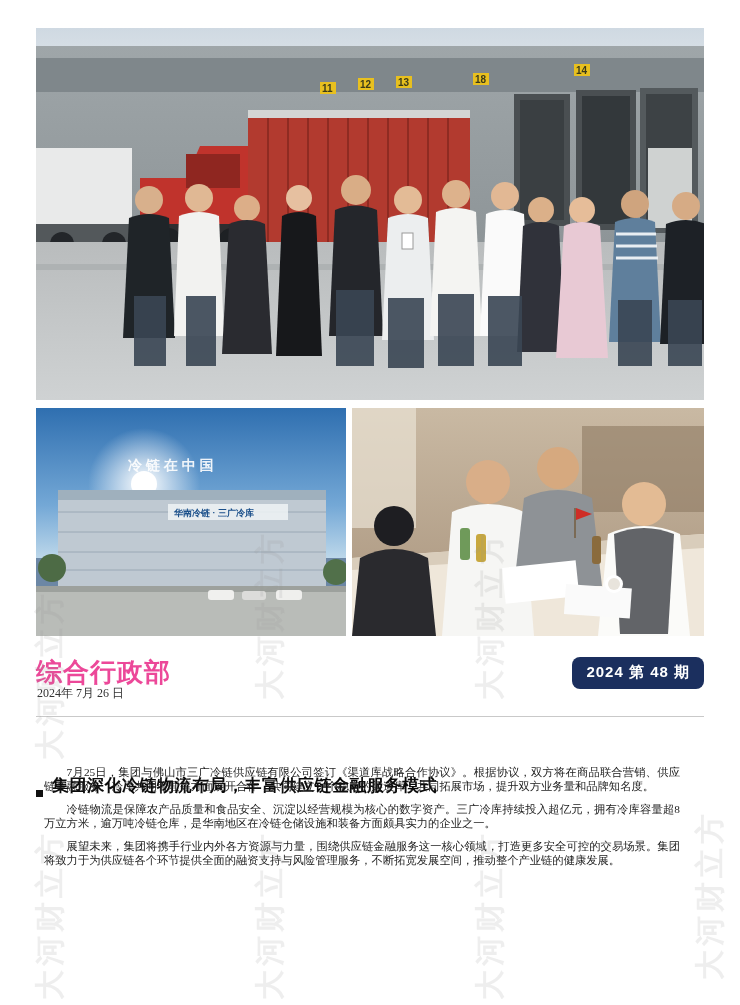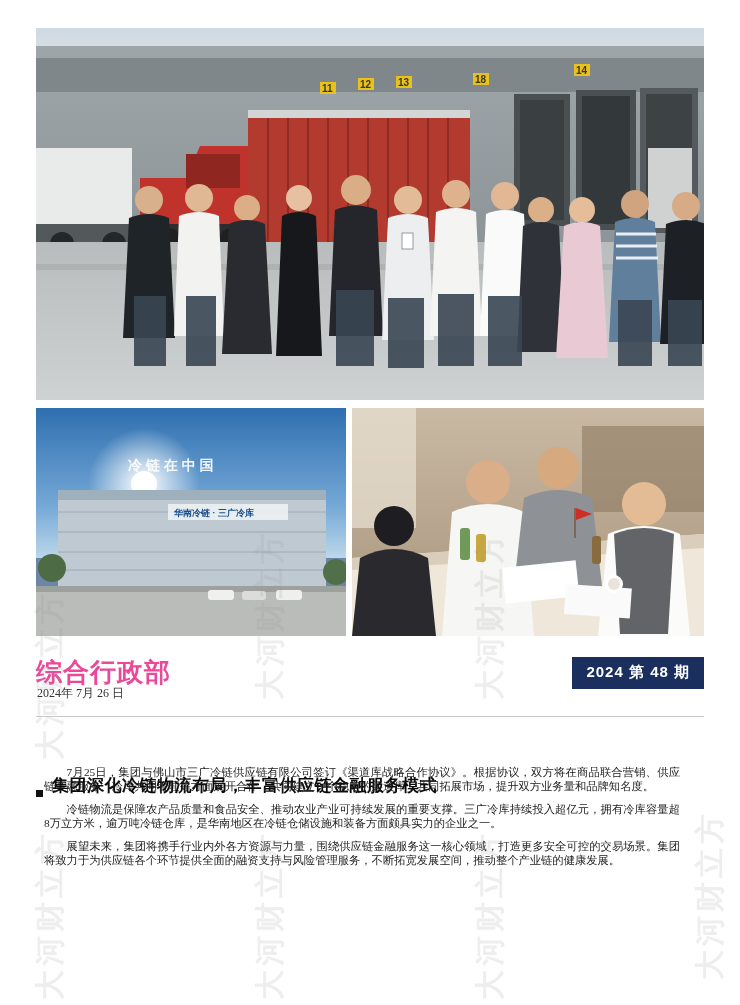--- a/index.html
+++ b/index.html
@@ -94,20 +94,21 @@
     position: absolute;
     right: 0; top: 2px;
     background: #1b2f5e;
     color: #ffffff;
     font-family: "Liberation Sans", sans-serif;
     font-size: 15px;
     font-weight: bold;
     padding: 6px 14px 7px 14px;
     letter-spacing: 1px;
     white-space: nowrap;
+    border-radius: 8px;
   }
   .rule {
     position: absolute;
     left: 36px; top: 716px;
     width: 668px;
     height: 1px;
     background: #c9c9c9;
   }
 
   
@@ -385,21 +386,21 @@
   </div>
   <div class="rule"></div>
 
   <div class="headline-wrap">
     <div class="bullet-sq"></div>
     <div class="headline">集团深化冷链物流布局，丰富供应链金融服务模式</div>
   </div>
 
   <div class="body">
     <p>7月25日，集团与佛山市三广冷链供应链有限公司签订《渠道库战略合作协议》。根据协议，双方将在商品联合营销、供应链金融服务、冷库共同管理等方面展开合作，共同建立一个稳定的渠道库，共同拓展市场，提升双方业务量和品牌知名度。</p>
-    <p>冷链物流是保障农产品质量和食品安全、推动农业产业可持续发展的重要支撑。三广冷库持续投入超亿元，拥有冷库容量超8万立方米，逾万吨冷链仓库，是华南地区在冷链仓储设施和装备方面颇具实力的企业之一。</p>
+    <p>冷链物流是保障农产品质量和食品安全、沉淀以经营规模为核心的数字资产。三广冷库持续投入超亿元，拥有冷库容量超8万立方米，逾万吨冷链仓库，是华南地区在冷链仓储设施和装备方面颇具实力的企业之一。</p>
     <p>展望未来，集团将携手行业内外各方资源与力量，围绕供应链金融服务这一核心领域，打造更多安全可控的交易场景。集团将致力于为供应链各个环节提供全面的融资支持与风险管理服务，不断拓宽发展空间，推动整个产业链的健康发展。</p>
   </div>
 
   <div class="watermark">
     <div class="wm-text" style="left:30px; top:1000px;">大河财立方</div>
     <div class="wm-text" style="left:30px; top:760px;">大河财立方</div>
     <div class="wm-text" style="left:250px; top:1000px;">大河财立方</div>
     <div class="wm-text" style="left:250px; top:700px;">大河财立方</div>
     <div class="wm-text" style="left:470px; top:1000px;">大河财立方</div>
     <div class="wm-text" style="left:470px; top:700px;">大河财立方</div>

